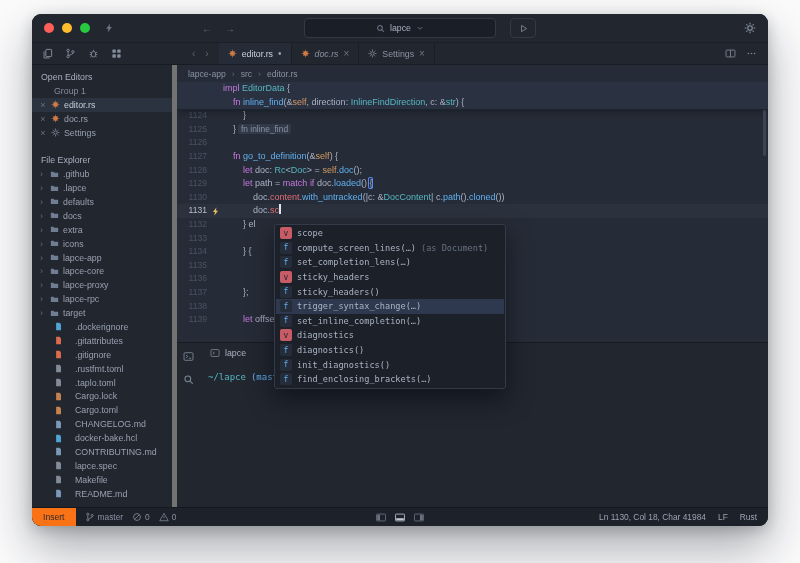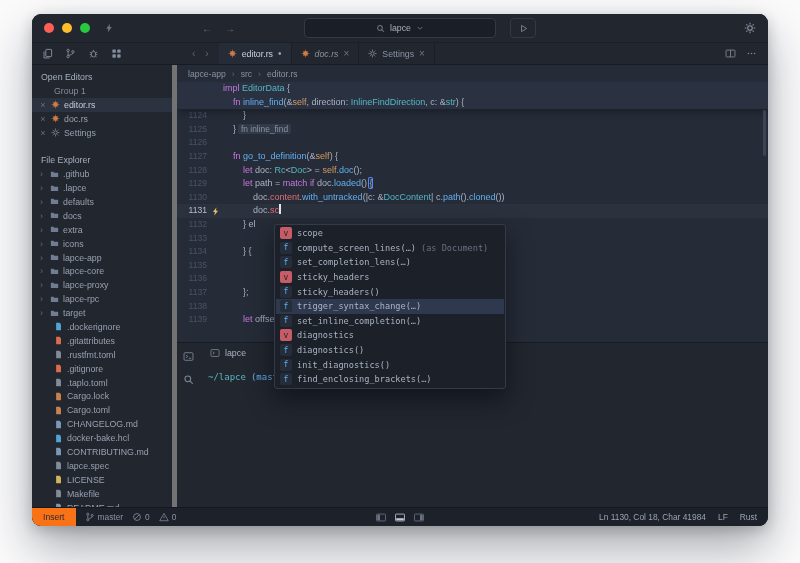--- a/index.html
+++ b/index.html
@@ -49,21 +49,21 @@
   .sidebar{width:140px;flex:0 0 140px;background:#21262f;padding-top:5px;overflow:hidden;border-right:5px solid #737373}
   .sb-row{height:13.9px;display:flex;align-items:center;font-size:8.8px;color:#99a1b0;white-space:nowrap;overflow:hidden}
   .sb-header{padding-left:9px;color:#a8b0bf}
   .sb-group{padding-left:22px;color:#848c9b}
   .sb-gap{height:13.9px}
   .oe-row{padding-left:7px;gap:4px}
   .oe-row.active{background:#2c3340;color:#c6cdda}
   .oe-close{color:#68707e;font-size:9px;width:8px;text-align:center}
   .oe-row .ico{width:9px;height:9px}
   .fx-row.folder{padding-left:8px;gap:4px}
-  .fx-row.file{padding-left:22px;gap:4px}
+  .fx-row.file{padding-left:22px;gap:12px}
   .fx-chev{color:#68707e;font-size:9px;width:6px}
   .fx-row .ico{width:9px;height:9px}
 
   
   .editor-col{flex:1;min-width:0;display:flex;flex-direction:column;position:relative;background:#262c37}
   .breadcrumb{height:17px;flex:0 0 17px;display:flex;align-items:center;gap:6px;padding-left:11px;font-size:8.6px;color:#8a92a2}
   .bc-sep{color:#5f6876}
   .code-pane{flex:1;position:relative;overflow:hidden;font-family:Liberation Sans, sans-serif;font-size:9px}
   .lines{padding-top:27.2px}
   .sticky{position:absolute;top:0;left:0;right:0;background:#2a3140;box-shadow:0 3px 7px rgba(8,11,18,.38);z-index:5}
@@ -414,36 +414,36 @@
             </div>
             <div class="sb-row fx-row file">
               <span class="ico c-git">
                 <svg viewBox="0 0 16 16">
                   <path d="M3.8 1.5h6l2.6 2.6v10.4h-8.6z" fill="currentColor"></path>
                 </svg>
               </span>
               <span>.gitattributes</span>
             </div>
             <div class="sb-row fx-row file">
+              <span class="ico c-git">
+                <svg viewBox="0 0 16 16">
+                  <path d="M3.8 1.5h6l2.6 2.6v10.4h-8.6z" fill="currentColor"></path>
+                </svg>
+              </span>
+              <span>.gitignore</span>
+            </div>
+            <div class="sb-row fx-row file">
               <span class="ico c-toml">
                 <svg viewBox="0 0 16 16">
                   <path d="M3.8 1.5h6l2.6 2.6v10.4h-8.6z" fill="currentColor"></path>
                 </svg>
               </span>
               <span>.rustfmt.toml</span>
             </div>
             <div class="sb-row fx-row file">
-              <span class="ico c-git">
-                <svg viewBox="0 0 16 16">
-                  <path d="M3.8 1.5h6l2.6 2.6v10.4h-8.6z" fill="currentColor"></path>
-                </svg>
-              </span>
-              <span>.gitignore</span>
-            </div>
-            <div class="sb-row fx-row file">
               <span class="ico c-toml">
                 <svg viewBox="0 0 16 16">
                   <path d="M3.8 1.5h6l2.6 2.6v10.4h-8.6z" fill="currentColor"></path>
                 </svg>
               </span>
               <span>.taplo.toml</span>
             </div>
             <div class="sb-row fx-row file">
               <span class="ico c-cargo">
                 <svg viewBox="0 0 16 16">
@@ -484,28 +484,20 @@
               </span>
               <span>CONTRIBUTING.md</span>
             </div>
             <div class="sb-row fx-row file">
               <span class="ico c-plain">
                 <svg viewBox="0 0 16 16">
                   <path d="M3.8 1.5h6l2.6 2.6v10.4h-8.6z" fill="currentColor"></path>
                 </svg>
               </span>
               <span>lapce.spec</span>
-            </div>
-            <div class="sb-row fx-row file">
-              <span class="ico c-license">
-                <svg viewBox="0 0 16 16">
-                  <path d="M3.8 1.5h6l2.6 2.6v10.4h-8.6z" fill="currentColor"></path>
-                </svg>
-              </span>
-              <span>LICENSE</span>
             </div>
             <div class="sb-row fx-row file">
               <span class="ico c-plain">
                 <svg viewBox="0 0 16 16">
                   <path d="M3.8 1.5h6l2.6 2.6v10.4h-8.6z" fill="currentColor"></path>
                 </svg>
               </span>
               <span>Makefile</span>
             </div>
             <div class="sb-row fx-row file">

